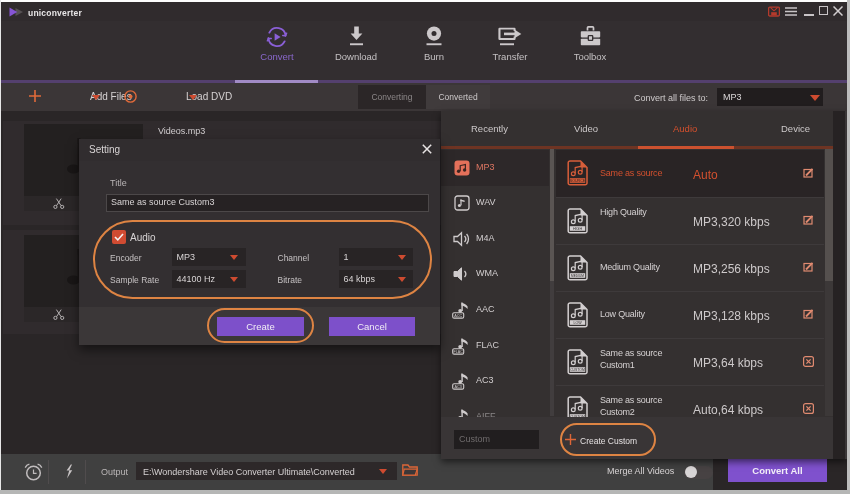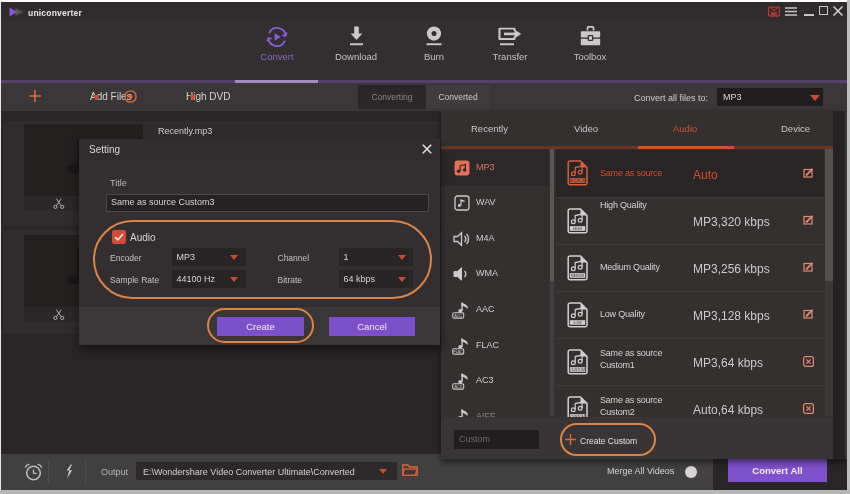--- a/index.html
+++ b/index.html
@@ -137,21 +137,21 @@
   <div class="abs" id="toolbar">
     <svg class="abs" style="left:28px;top:7px;" width="12" height="12" viewBox="0 0 12 12">
       <path d="M6 0 V12 M0 6 H12" stroke="#e06a3a" stroke-width="1.6"></path>
     </svg>
     <div class="abs tbtxt" style="left:45px;top:8px;">Add Files</div>
     <div class="tri" style="left:91px;top:12px;border-left-width:4px;border-right-width:4px;border-top-width:5px;"></div>
     <svg class="abs" style="left:123px;top:7px;" width="13" height="13" viewBox="0 0 13 13">
       <circle cx="6.5" cy="6.5" r="5.6" fill="none" stroke="#e06a3a" stroke-width="1.4"></circle>
       <circle cx="6.5" cy="6.5" r="2" fill="#e06a3a"></circle>
     </svg>
-    <div class="abs tbtxt" style="left:141px;top:8px;">High DVD</div>
+    <div class="abs tbtxt" style="left:141px;top:8px;">Load DVD</div>
     <div class="tri" style="left:188px;top:12px;border-left-width:4px;border-right-width:4px;border-top-width:5px;"></div>
     <div class="abs" style="left:357px;top:2px;width:68px;height:24px;background:#2b2627;color:#8b8687;font-size:8.5px;text-align:center;line-height:24px;">Converting</div>
     <div class="abs" style="left:425px;top:2px;width:64px;height:24px;background:#403b3c;color:#cdc9ca;font-size:8.5px;text-align:center;line-height:24px;">Converted</div>
     <div class="abs" style="left:633px;top:9.5px;font-size:9px;color:#cfcbcc;">Convert all files to:</div>
     <div class="abs" style="left:716px;top:5px;width:106px;height:18px;background:#211d1e;">
       <div class="abs" style="left:6px;top:4px;font-size:9px;color:#dcd8d9;">MP3</div>
       <div class="tri" style="left:93px;top:7px;"></div>
     </div>
   </div>
   <div class="abs" id="main">
@@ -166,21 +166,21 @@
           <svg class="abs" style="left:29px;top:2px;" width="12" height="11" viewBox="0 0 12 11">
             <g stroke="#b5b1b2" stroke-width="1" fill="none">
               <circle cx="2.4" cy="8.9" r="1.6"></circle>
               <circle cx="9.2" cy="8.9" r="1.6"></circle>
               <path d="M3.5 7.7 L8.2 0.6 M8.1 7.7 L3.4 0.6"></path>
             </g>
           </svg>
           <div class="abs" style="left:54px;top:1px;width:12px;height:12px;color:#8f8b8c;font-size:10px;">⚙</div>
         </div>
       </div>
-      <div class="abs" style="left:155px;top:5px;font-size:9px;color:#d2ced0;">Recently.mp3</div>
+      <div class="abs" style="left:155px;top:5px;font-size:9px;color:#d2ced0;">Videos.mp3</div>
     </div>
     <div class="filerow" style="top:119px;">
       <div class="thumb" style="top:5px;">
         <svg class="abs" style="left:43px;top:12px;" width="19" height="38" viewBox="0 0 19 38">
           <ellipse cx="6.5" cy="33" rx="6.5" ry="4.6" fill="#191616"></ellipse>
           <rect x="10.6" y="2" width="2.8" height="31" fill="#191616"></rect>
           <path d="M10.6 2 C13.5 4 16.5 5 18.6 9 L18.6 14 C16.5 10 13.5 9 10.6 7.5 Z" fill="#191616"></path>
         </svg>
         <div class="thumbfoot">
           <svg class="abs" style="left:29px;top:2px;" width="12" height="11" viewBox="0 0 12 11">
@@ -347,21 +347,21 @@
         <path d="M3 1 H13.5 L20 7.5 V23 a1.8 1.8 0 0 1 -1.8 1.8 H3 a1.8 1.8 0 0 1 -1.8 -1.8 V2.8 A1.8 1.8 0 0 1 3 1 Z" fill="none" stroke="#d3cfd0" stroke-width="1.5"></path>
         <path d="M13.5 1 L20 7.5 H13.5 Z" fill="#d3cfd0"></path>
         <g stroke="#d3cfd0" fill="none" stroke-width="1.2">
           <circle cx="6.3" cy="13.8" r="1.9"></circle>
             <circle cx="13.2" cy="12.2" r="1.9"></circle>
           <path d="M8.2 13.6 V7.6 L15.1 6.1 V12"></path>
         </g>
         <rect x="2.8" y="18.2" width="15.4" height="4.6" fill="#d3cfd0"></rect>
         <text x="10.5" y="21.9" font-size="3.6" fill="#2f2b2c" text-anchor="middle" font-family="Liberation Sans, sans-serif">HIGH</text>
       </svg>
-      <div class="qtitle" style="top:2px;">High Quality</div>
+      <div class="qtitle" style="top:9px;">High Quality</div>
       <div class="qval" style="top:17px;">MP3,320 kbps</div>
       <svg class="abs" style="left:247px;top:17px;" width="11" height="10" viewBox="0 0 11 10">
         <rect x="1" y="1.5" width="8" height="7.5" fill="none" stroke="#e08a70" stroke-width="1.2"></rect>
         <path d="M3 7.5 L9.5 0.8" stroke="#e08a70" stroke-width="1.8"></path>
       </svg>
     </div>
     <div class="qrow" style="top:132.5px;height:46px;">
       <svg class="abs" style="left:11px;top:10px;" width="21" height="26" viewBox="0 0 21 26">
         <path d="M3 1 H13.5 L20 7.5 V23 a1.8 1.8 0 0 1 -1.8 1.8 H3 a1.8 1.8 0 0 1 -1.8 -1.8 V2.8 A1.8 1.8 0 0 1 3 1 Z" fill="none" stroke="#d3cfd0" stroke-width="1.5"></path>
         <path d="M13.5 1 L20 7.5 H13.5 Z" fill="#d3cfd0"></path>

